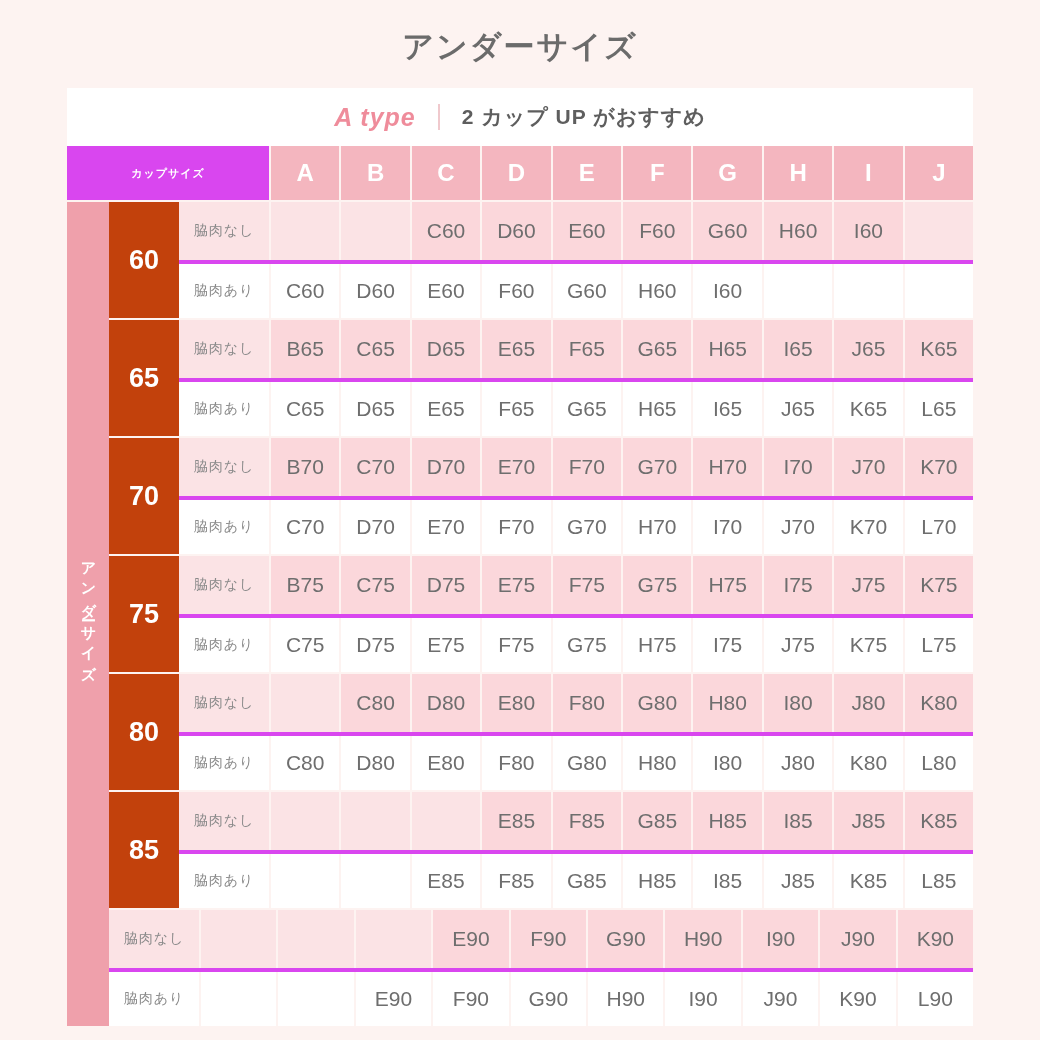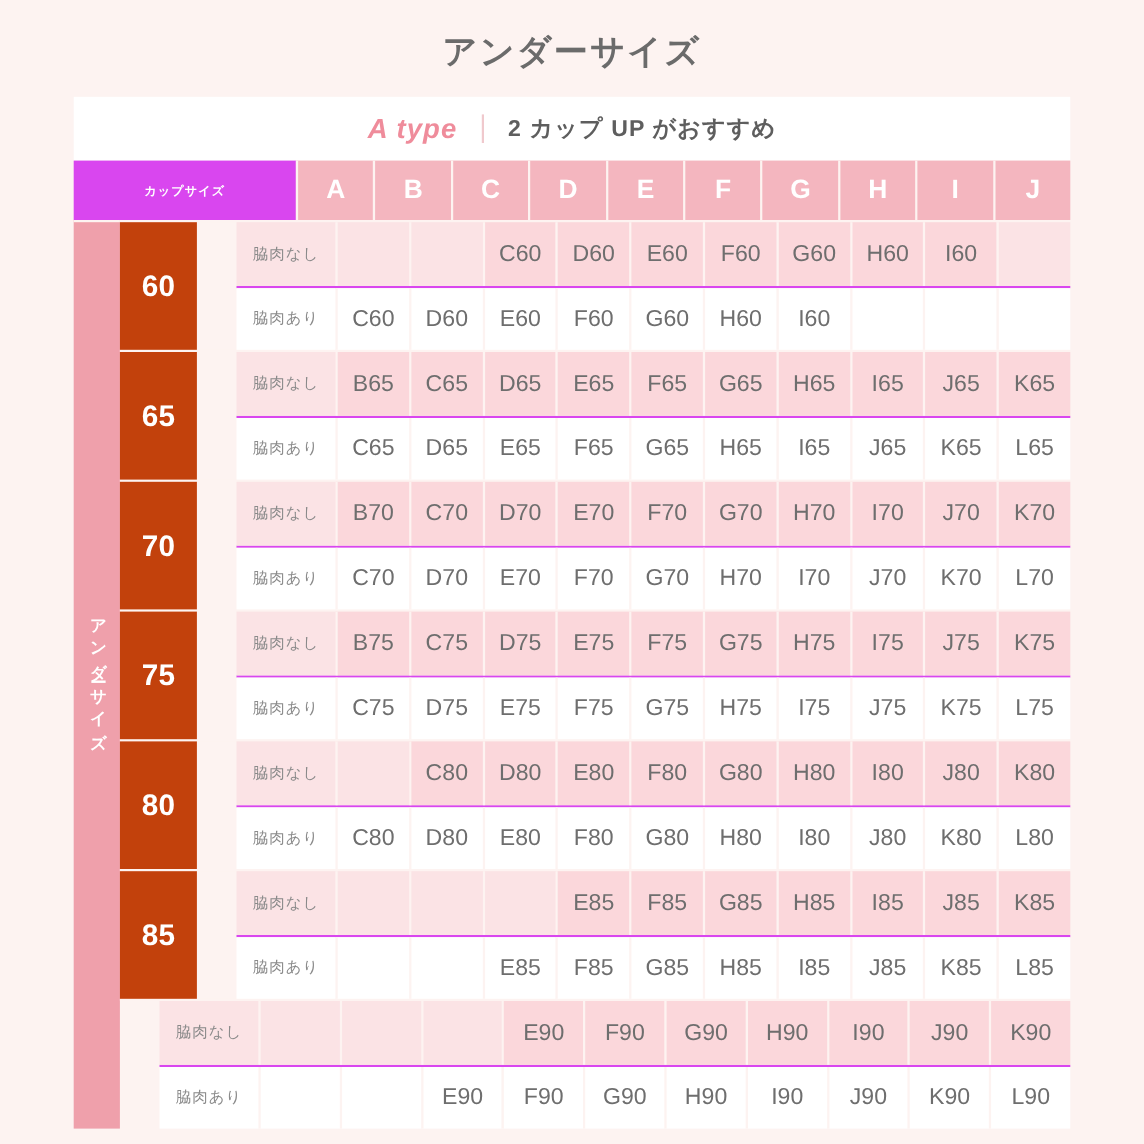--- a/index.html
+++ b/index.html
@@ -109,21 +109,21 @@
   .grp .gnum {
     width: 70px;
     background: #c2410c;
     color: #ffffff;
     font-size: 27px;
     font-weight: 700;
     display: flex;
     align-items: center;
     justify-content: center;
   }
-  .rows { flex: 1; padding-left: 36px; }
+  .rows { flex: 1; }
   .row {
     display: flex;
     height: 58px;
   }
   .row .rlabel {
     width: 90px;
     font-size: 14px;
     color: #8a8a8a;
     display: flex;
     align-items: center;
@@ -138,21 +138,21 @@
     align-items: center;
     justify-content: center;
     font-size: 21px;
     color: #6e6e6e;
     border-left: 2px solid #fdf3f1;
   }
   .row.shaded .cell { background: #fbd7db; }
   .row.plain .cell { background: #ffffff; }
   .row.shaded .cell.empty { background: #fbe3e5; }
   .row.plain .cell.empty { background: #ffffff; }
-  .row + .row { border-top: 2px solid #d946ef; }
+  .row + .row { border-top: 4px solid #d946ef; }
 </style>
 </head>
 <body>
 
 <div id="page">
 
   <div class="title">アンダーサイズ</div>
 
   <div class="table-wrap">
 

